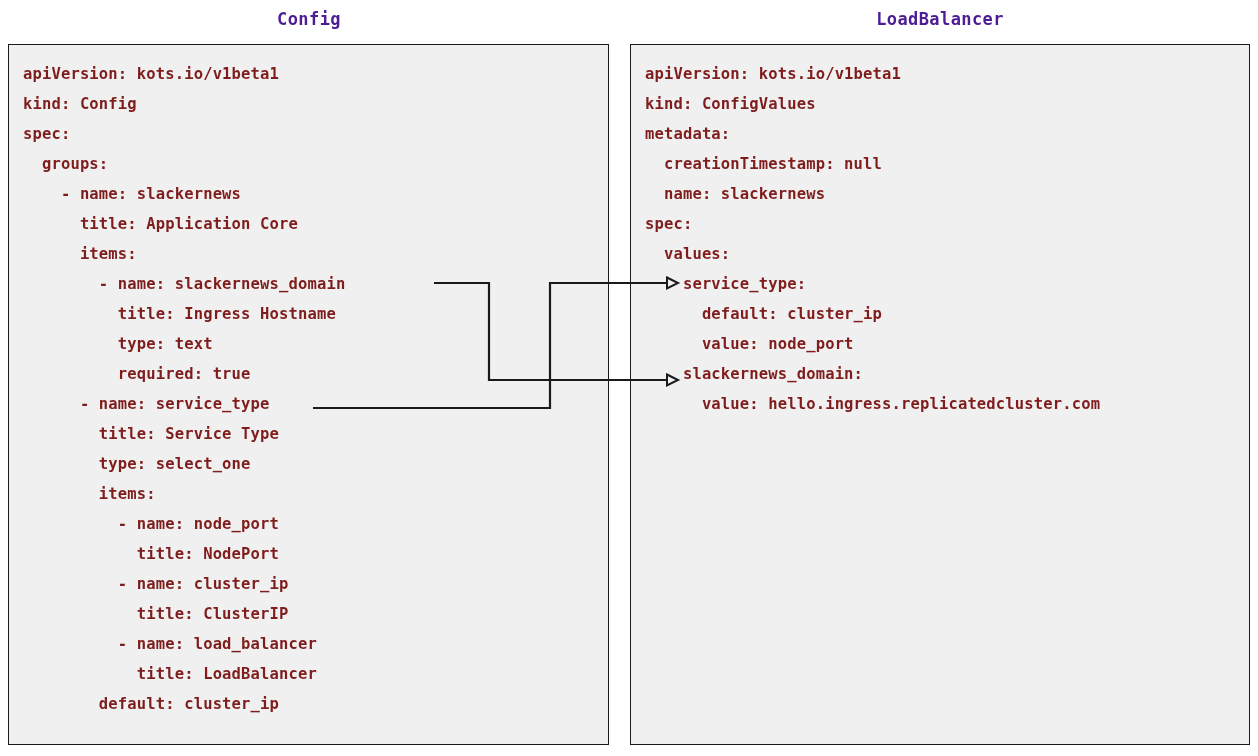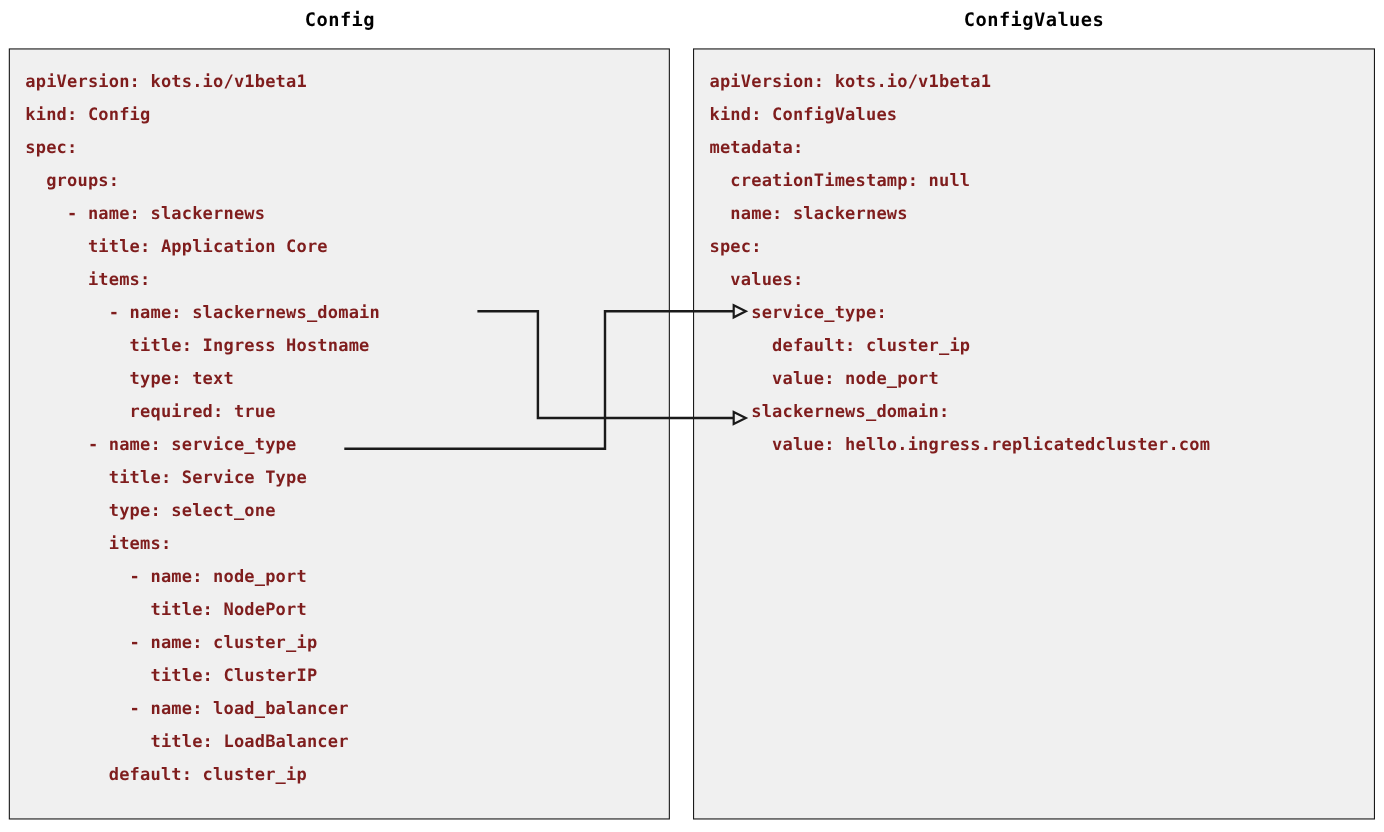--- a/index.html
+++ b/index.html
@@ -22,21 +22,21 @@
     width: 1258px;
     height: 756px;
   }
 
   
   .panel-title {
     position: absolute;
     font-family: "DejaVu Sans Mono", "Liberation Mono", monospace;
     font-size: 17px;
     font-weight: bold;
-    color: #000000;
+    color: #4c1d95;
     letter-spacing: 0.4px;
     text-align: center;
     white-space: nowrap;
     line-height: 22px;
   }
   #title-config  { left: 8px;   top: 8px;  width: 602px; }
   #title-values  { left: 630px; top: 8px;  width: 620px; }
 
   
   .panel {
@@ -82,21 +82,21 @@
     pointer-events: none;
   }
 </style>
 </head>
 <body>
 
 <div class="stage">
 
   <div class="panel-title" id="title-config">Config</div>
 
-  <div class="panel-title" id="title-values">ConfigValues</div>
+  <div class="panel-title" id="title-values">LoadBalancer</div>
 
   <div class="panel" id="panel-config">
     <div class="code" id="code-config"><span class="yaml-line">apiVersion: kots.io/v1beta1</span><span class="yaml-line">kind: Config</span><span class="yaml-line">spec:</span><span class="yaml-line">  groups:</span><span class="yaml-line">    - name: slackernews</span><span class="yaml-line">      title: Application Core</span><span class="yaml-line">      items:</span><span class="yaml-line">        - name: slackernews_domain</span><span class="yaml-line">          title: Ingress Hostname</span><span class="yaml-line">          type: text</span><span class="yaml-line">          required: true</span><span class="yaml-line">      - name: service_type</span><span class="yaml-line">        title: Service Type</span><span class="yaml-line">        type: select_one</span><span class="yaml-line">        items:</span><span class="yaml-line">          - name: node_port</span><span class="yaml-line">            title: NodePort</span><span class="yaml-line">          - name: cluster_ip</span><span class="yaml-line">            title: ClusterIP</span><span class="yaml-line">          - name: load_balancer</span><span class="yaml-line">            title: LoadBalancer</span><span class="yaml-line">        default: cluster_ip</span></div>
   </div>
 
   <div class="panel" id="panel-values">
     <div class="code" id="code-values"><span class="yaml-line">apiVersion: kots.io/v1beta1</span><span class="yaml-line">kind: ConfigValues</span><span class="yaml-line">metadata:</span><span class="yaml-line">  creationTimestamp: null</span><span class="yaml-line">  name: slackernews</span><span class="yaml-line">spec:</span><span class="yaml-line">  values:</span><span class="yaml-line">    service_type:</span><span class="yaml-line">      default: cluster_ip</span><span class="yaml-line">      value: node_port</span><span class="yaml-line">    slackernews_domain:</span><span class="yaml-line">      value: hello.ingress.replicatedcluster.com</span></div>
   </div>
 
   <svg id="connectors" viewBox="0 0 1258 756">

